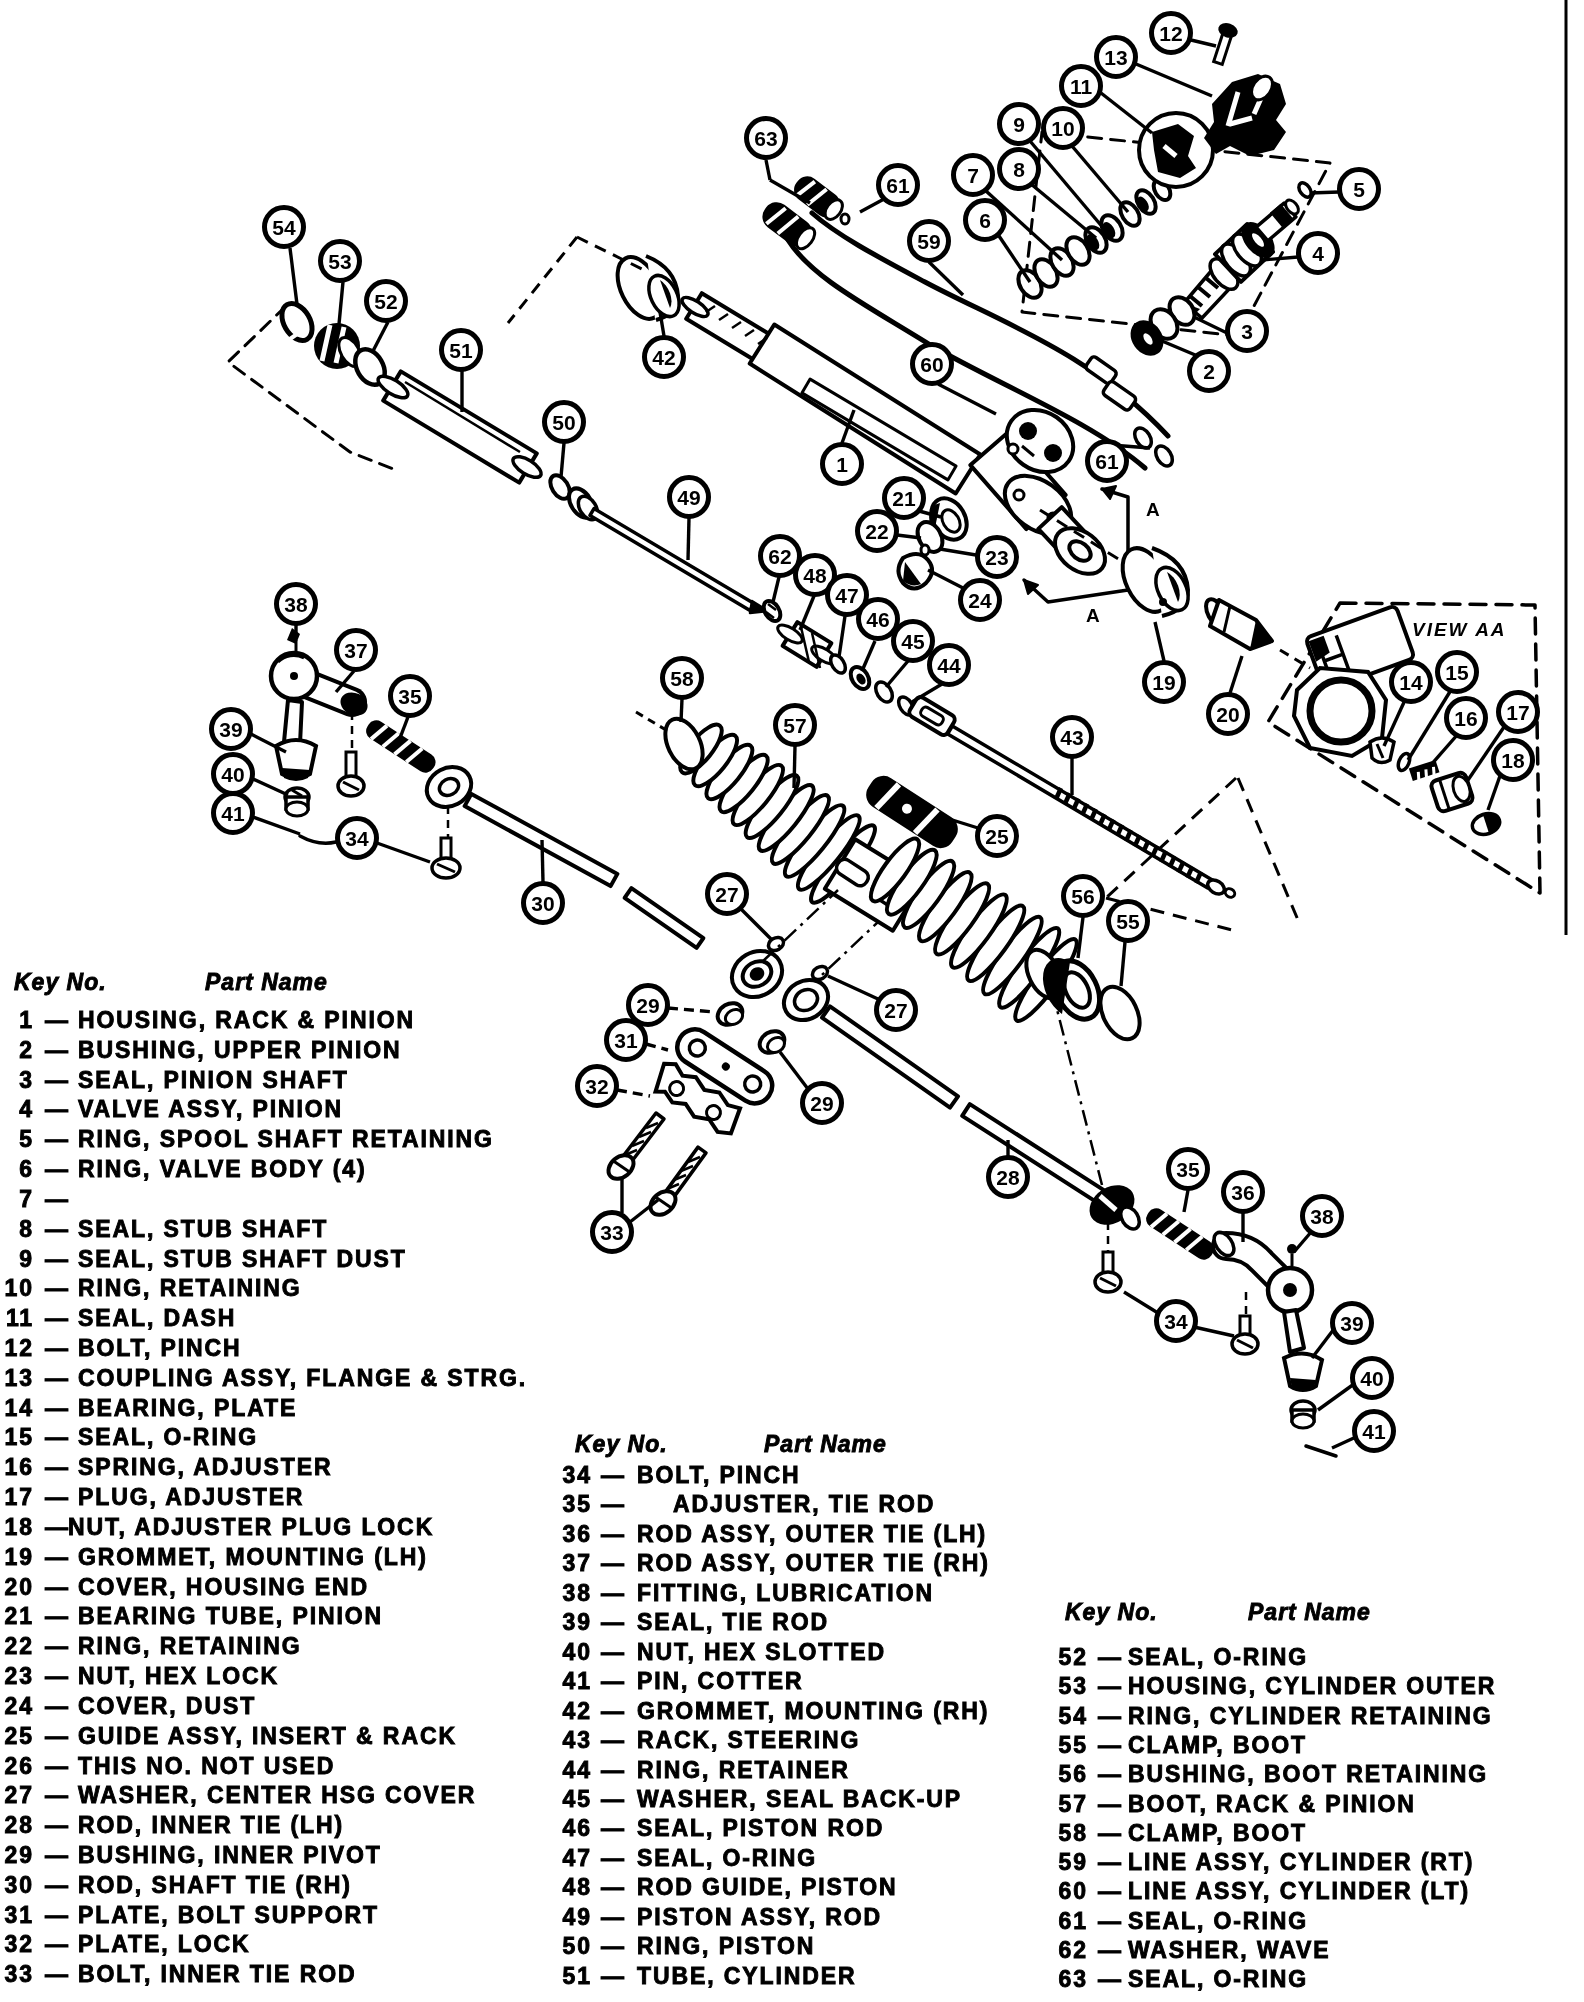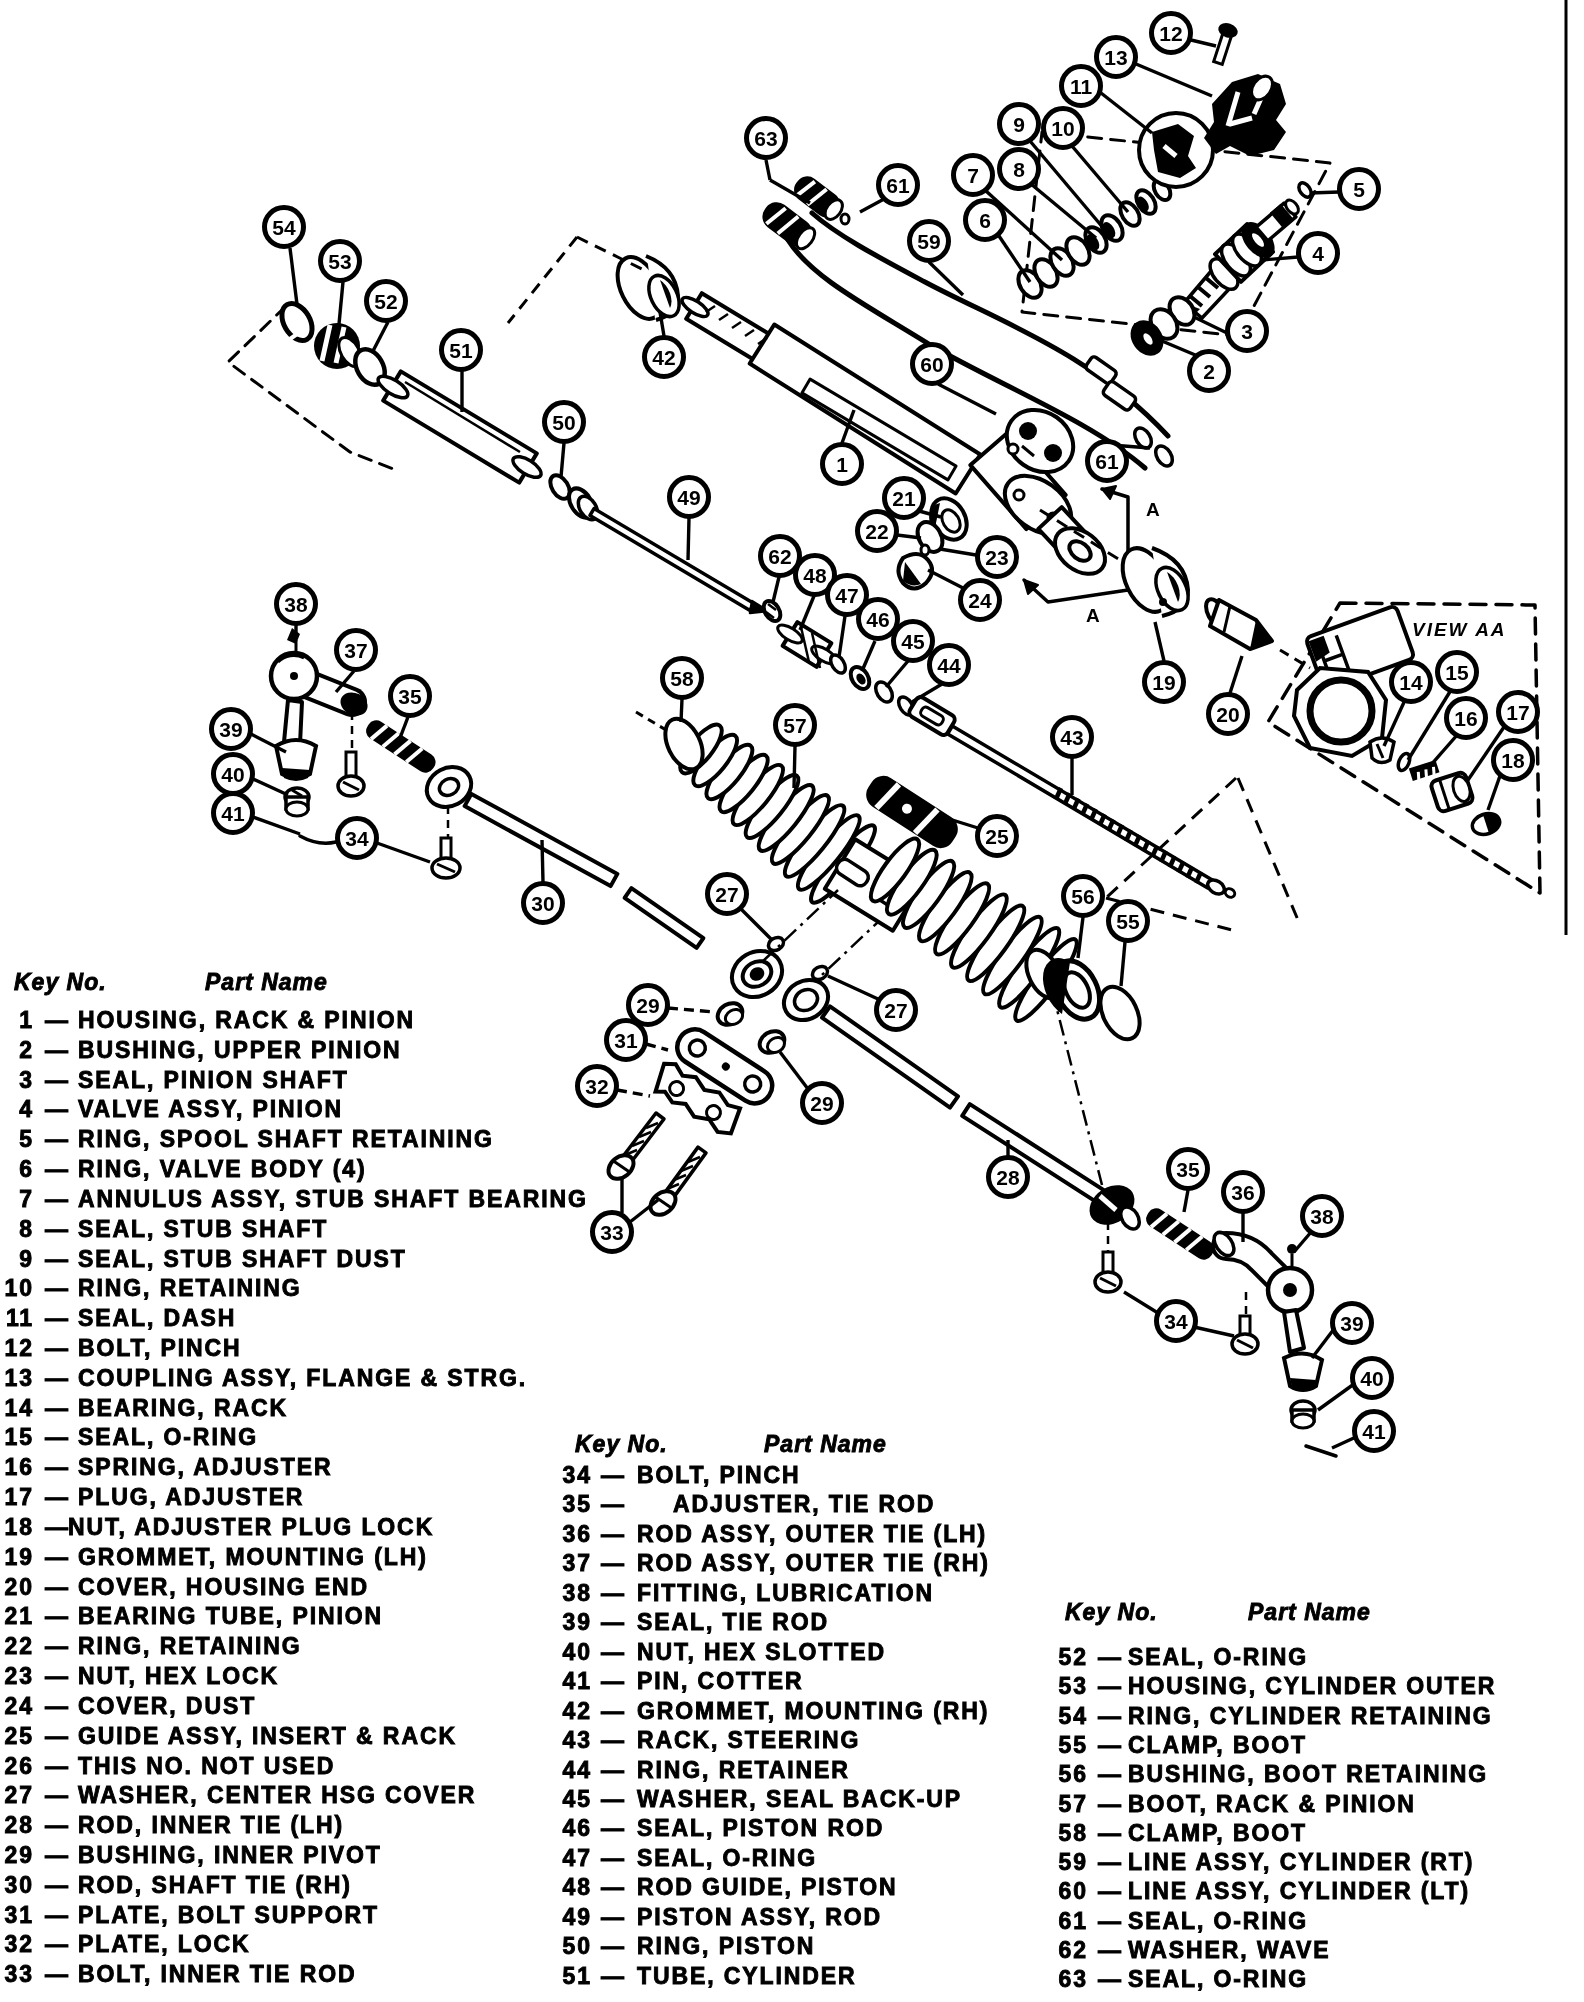--- a/index.html
+++ b/index.html
@@ -970,21 +970,20 @@
     <span class="t" style="left:78px">RING, SPOOL SHAFT RETAINING</span>
   </div>
 <div class="r" style="top:1155px">
     <span class="n" style="left:-24px;width:58px">6</span>
     <span class="d" style="left:45px">—</span>
     <span class="t" style="left:78px">RING, VALVE BODY (4)</span>
   </div>
 <div class="r" style="top:1185px">
     <span class="n" style="left:-24px;width:58px">7</span>
     <span class="d" style="left:45px">—</span>
-    <span class="t" style="left:78px">ANNULUS ASSY, STUB SHAFT BEARING</span>
   </div>
 <div class="r" style="top:1215px">
     <span class="n" style="left:-24px;width:58px">8</span>
     <span class="d" style="left:45px">—</span>
     <span class="t" style="left:78px">SEAL, STUB SHAFT</span>
   </div>
 <div class="r" style="top:1245px">
     <span class="n" style="left:-24px;width:58px">9</span>
     <span class="d" style="left:45px">—</span>
     <span class="t" style="left:78px">SEAL, STUB SHAFT DUST</span>
@@ -1005,21 +1004,21 @@
     <span class="t" style="left:78px">BOLT, PINCH</span>
   </div>
 <div class="r" style="top:1364px">
     <span class="n" style="left:-24px;width:58px">13</span>
     <span class="d" style="left:45px">—</span>
     <span class="t" style="left:78px">COUPLING ASSY, FLANGE &amp; STRG.</span>
   </div>
 <div class="r" style="top:1394px">
     <span class="n" style="left:-24px;width:58px">14</span>
     <span class="d" style="left:45px">—</span>
-    <span class="t" style="left:78px">BEARING, RACK</span>
+    <span class="t" style="left:78px">BEARING, PLATE</span>
   </div>
 <div class="r" style="top:1423px">
     <span class="n" style="left:-24px;width:58px">15</span>
     <span class="d" style="left:45px">—</span>
     <span class="t" style="left:78px">SEAL, O-RING</span>
   </div>
 <div class="r" style="top:1453px">
     <span class="n" style="left:-24px;width:58px">16</span>
     <span class="d" style="left:45px">—</span>
     <span class="t" style="left:78px">SPRING, ADJUSTER</span>

